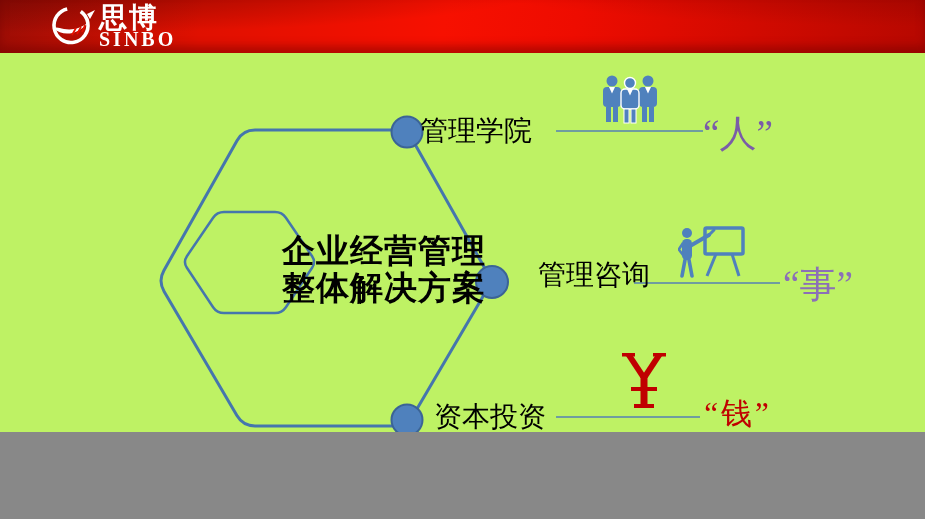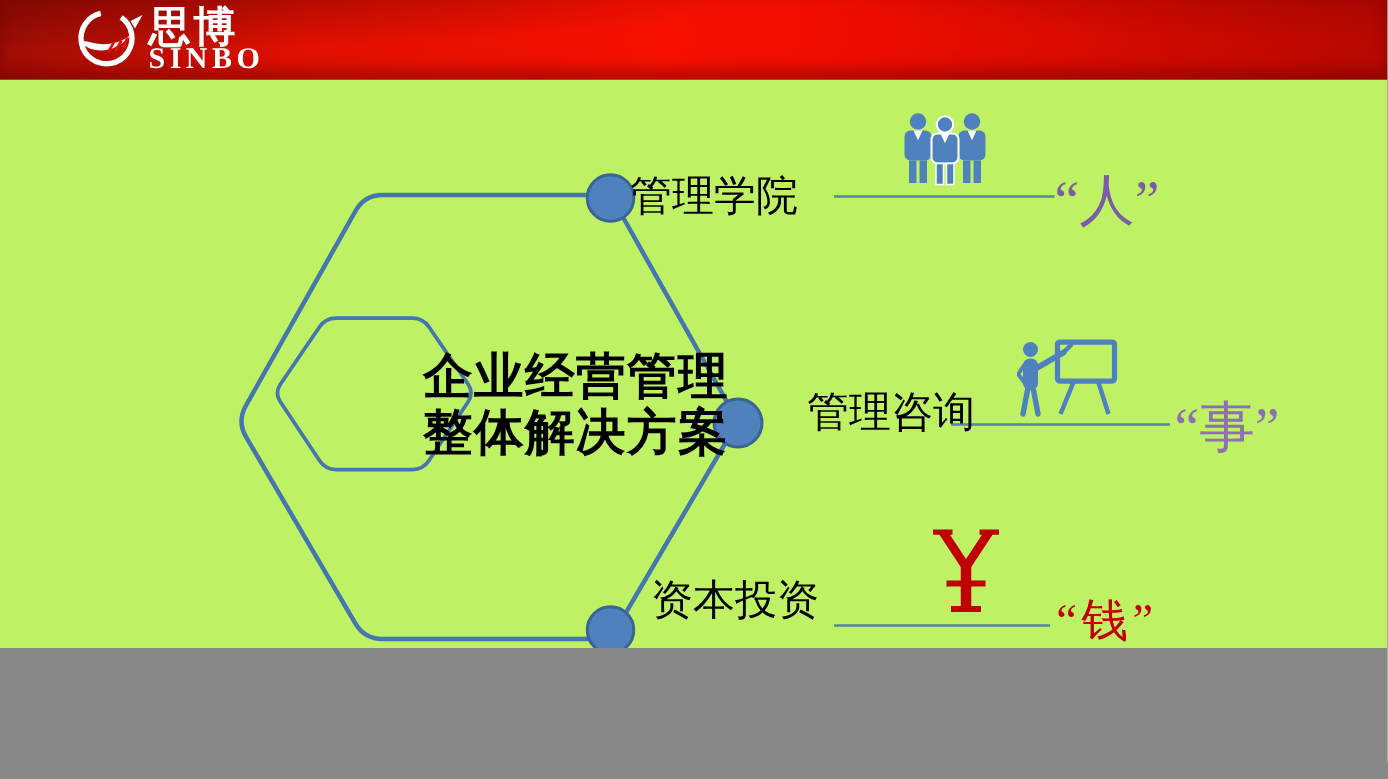--- a/index.html
+++ b/index.html
@@ -30,21 +30,21 @@
 
   .center-title {
     position:absolute; left:240px; top:232px; width:246px;
     text-align:right; color:#000; font-weight:900; font-size:33px; line-height:37px;
     letter-spacing:1px; white-space:nowrap;
   }
 
   .branch-label { position:absolute; color:#000; font-size:28px; line-height:32px; white-space:nowrap; }
   .b1 { left:420px; top:115px; }
   .b2 { left:514px; top:259px;margin-left:24px; }
-  .b3 { left:434px; top:384px; }
+  .b3 { left:434px; top:401px; }
 
   .keyword { position:absolute; font-family:"Liberation Serif",serif; text-align:center; white-space:nowrap; }
   .k1 { left:700px; top:109px; width:76px; font-size:37px; color:#7a5ca8; }
   .k2 { left:780px; top:260px; width:76px; font-size:37px; color:#8b6fb7; }
   .k3 { left:696px; top:393px; width:84px; font-size:31px; color:#c00000; letter-spacing:3px; }
 
   .icon-people    { position:absolute; left:597px; top:74px;  width:66px; height:51px; }
   .icon-presenter { position:absolute; left:678px; top:224px; width:70px; height:54px; }
   .icon-yuan      { position:absolute; left:621px; top:351px; width:46px; height:60px; }
 </style>

